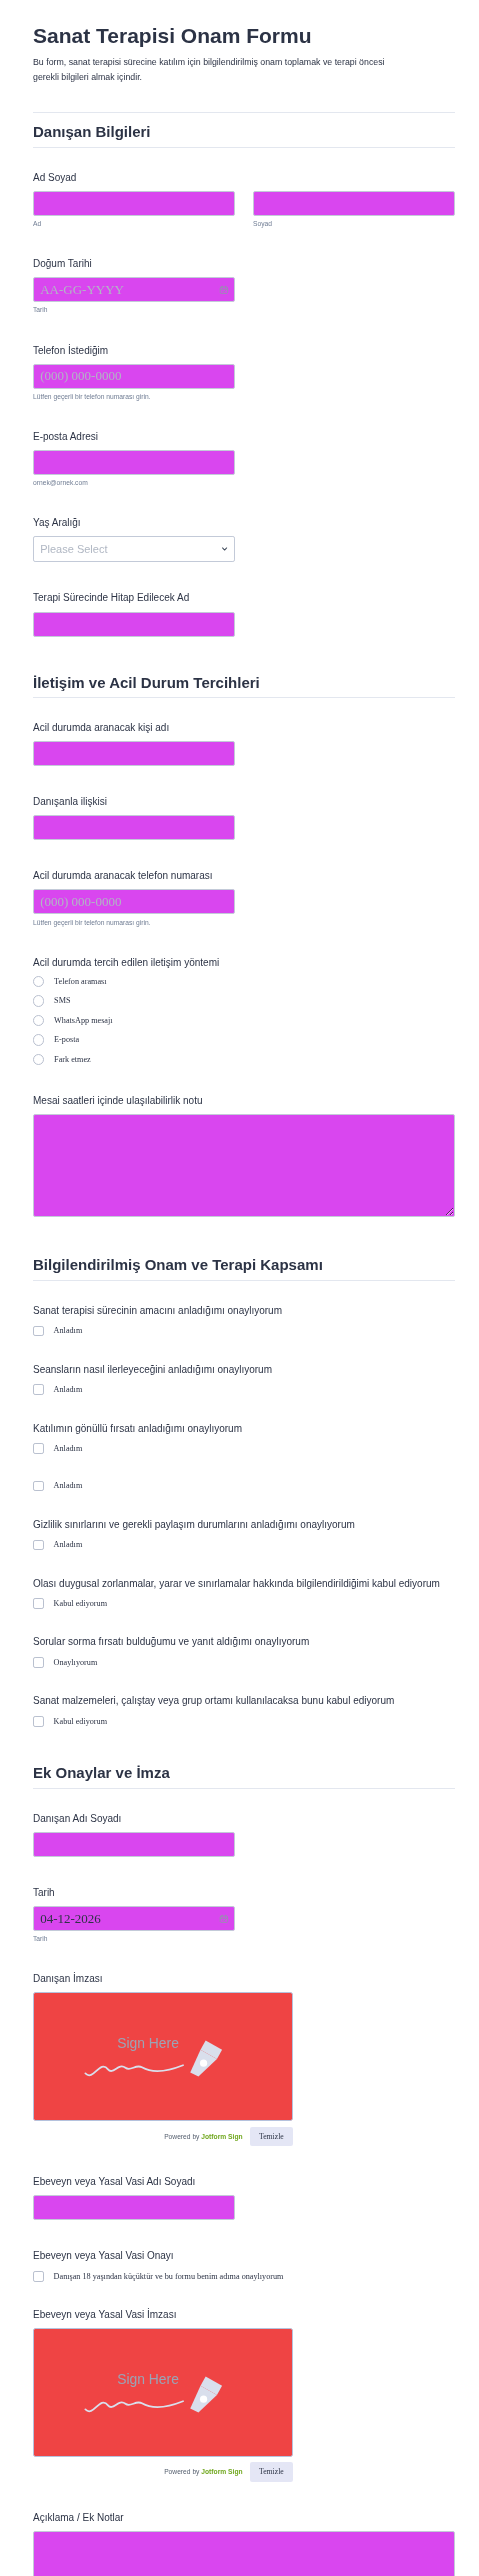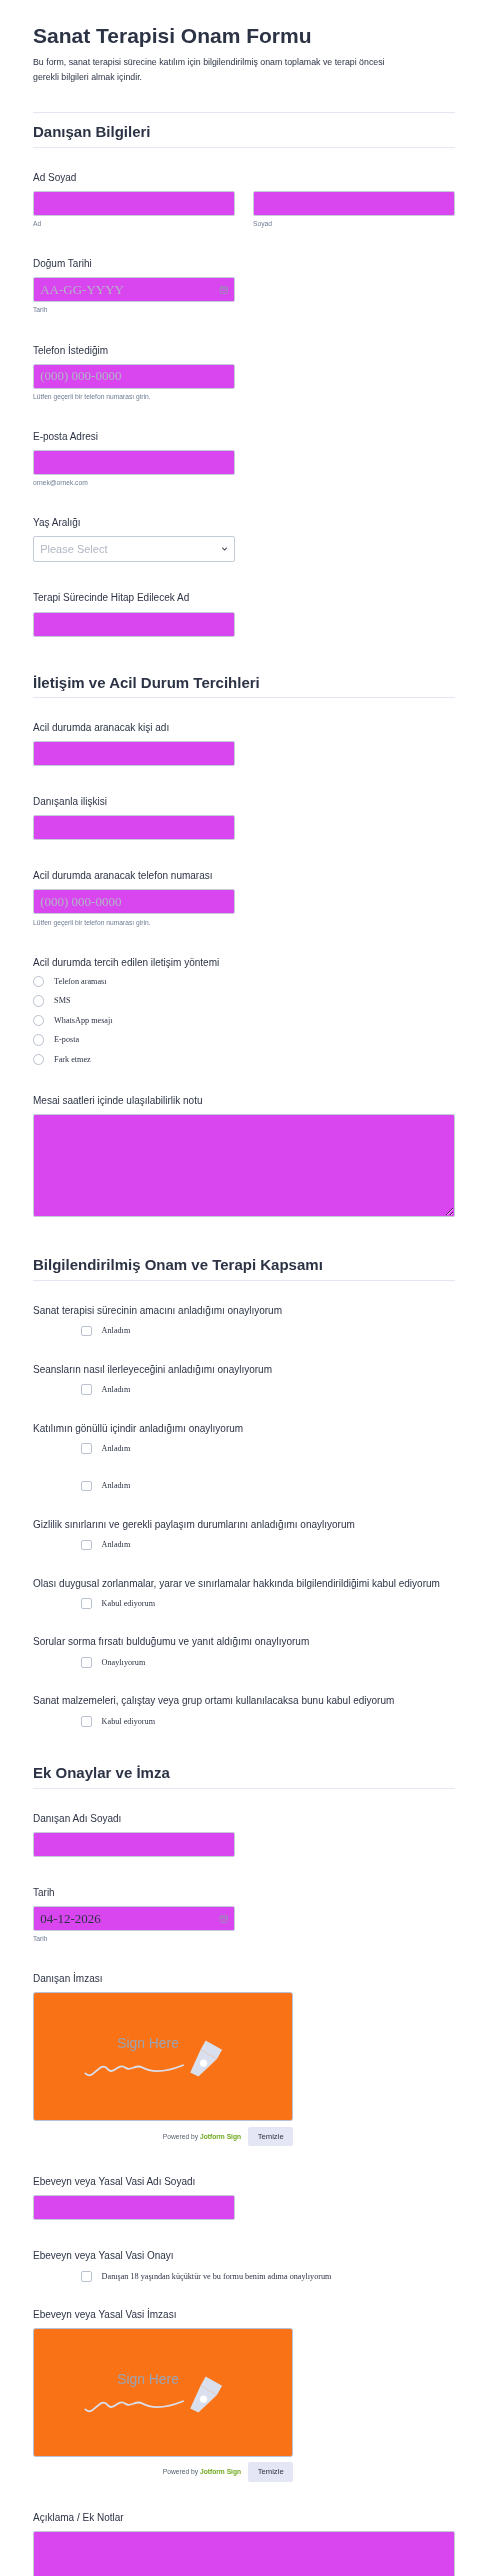--- a/index.html
+++ b/index.html
@@ -86,42 +86,42 @@
     width: 11.3px; height: 11.3px; border-radius: 50%;
     border: 0.5px solid #b9c0cf; background: #fff; flex: 0 0 auto;
   }
   .check-square {
     width: 10.8px; height: 10.8px; border-radius: 2.1px;
     border: 0.5px solid #b9c0cf; background: #fff; flex: 0 0 auto;
   }
   .option-text { font-size: 8.2px; color: #2c3345; margin-left: 9.8px; line-height: 11.3px; }
 
   .consent { margin-bottom: 26px; }
-  .consent .option-row { margin-top: 8.2px; margin-left: 48px; }
+  .consent .option-row { margin-top: 8.2px; }
 
   
   .sig-pad {
     position: relative; width: 260px; height: 129px;
-    border: 0.5px solid #b5c2dd; border-radius: 2.6px; background: #f97316;
+    border: 0.5px solid #b5c2dd; border-radius: 2.6px; background: #ef4444;
     cursor: crosshair; overflow: hidden;
   }
   .sig-placeholder {
     position: absolute; inset: 0;
     display: flex; align-items: center; justify-content: center;
     pointer-events: none;
   }
   .sig-footer {
     width: 260px; display: flex; justify-content: flex-end; align-items: center;
     gap: 7.2px; margin-top: 5.2px;
   }
   .powered-by { font-size: 6.7px; color: #555f6e; }
   .powered-brand { font-weight: 700; color: #71a81f; text-decoration: none; }
   .clear-btn {
     background: #e4e6f5; color: #2c3345; border: none; border-radius: 2.1px;
-    font-family: Liberation Sans, sans-serif; font-size: 7.7px; padding: 5.2px 9.3px; cursor: pointer;
+    font-family: Liberation Serif, serif; font-size: 7.7px; padding: 5.2px 9.3px; cursor: pointer;
   }
 </style>
 </head>
 <body>
 
 <div class="page">
   <div class="content">
 
     <h1 class="form-title">Sanat Terapisi Onam Formu</h1>
     <p class="form-desc">Bu form, sanat terapisi sürecine katılım için bilgilendirilmiş onam toplamak ve terapi öncesi gerekli bilgileri almak içindir.</p>
@@ -253,21 +253,21 @@
 
     <div class="question consent tight">
       <label class="q-label">Seansların nasıl ilerleyeceğini anladığımı onaylıyorum</label>
       <div class="option-row">
         <span class="check-square"></span>
         <span class="option-text">Anladım</span>
       </div>
     </div>
 
     <div class="question consent tight">
-      <label class="q-label">Katılımın gönüllü içindir anladığımı onaylıyorum</label>
+      <label class="q-label">Katılımın gönüllü fırsatı anladığımı onaylıyorum</label>
       <div class="option-row">
         <span class="check-square"></span>
         <span class="option-text">Anladım</span>
       </div>
     </div>
 
     <div class="question consent tight">
       <div class="option-row">
         <span class="check-square"></span>
         <span class="option-text">Anladım</span>

